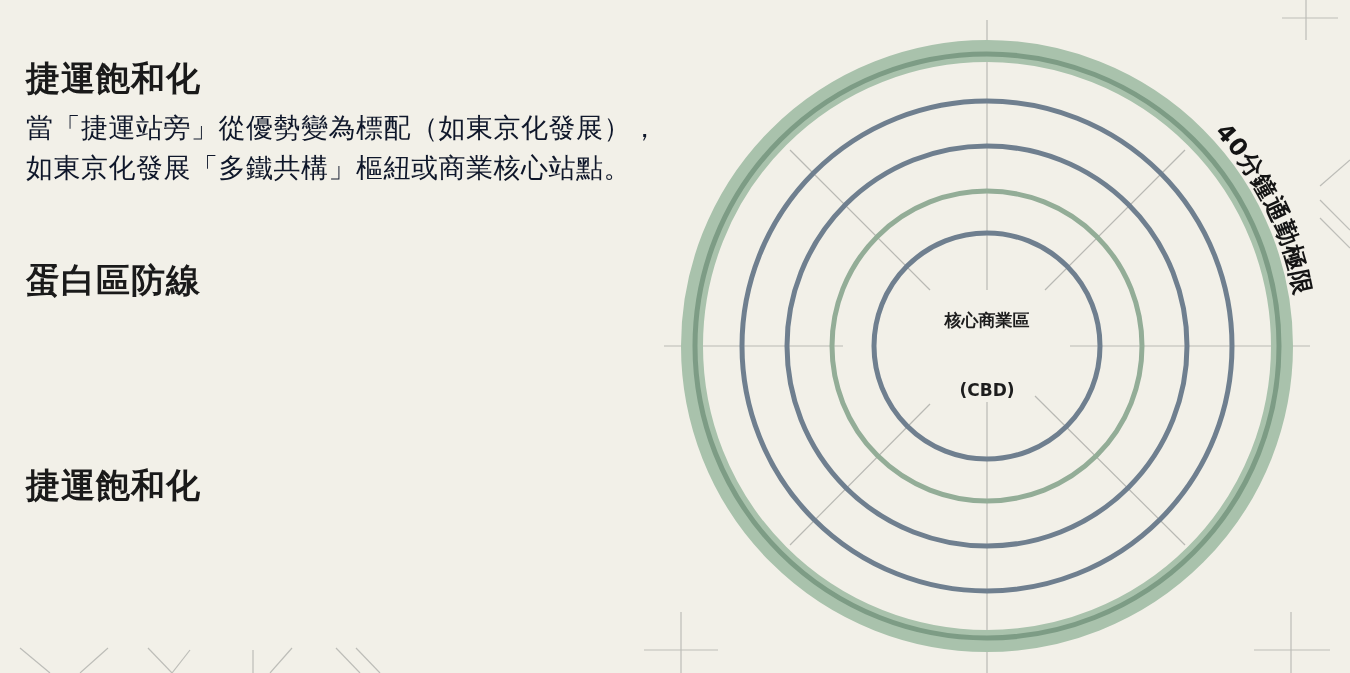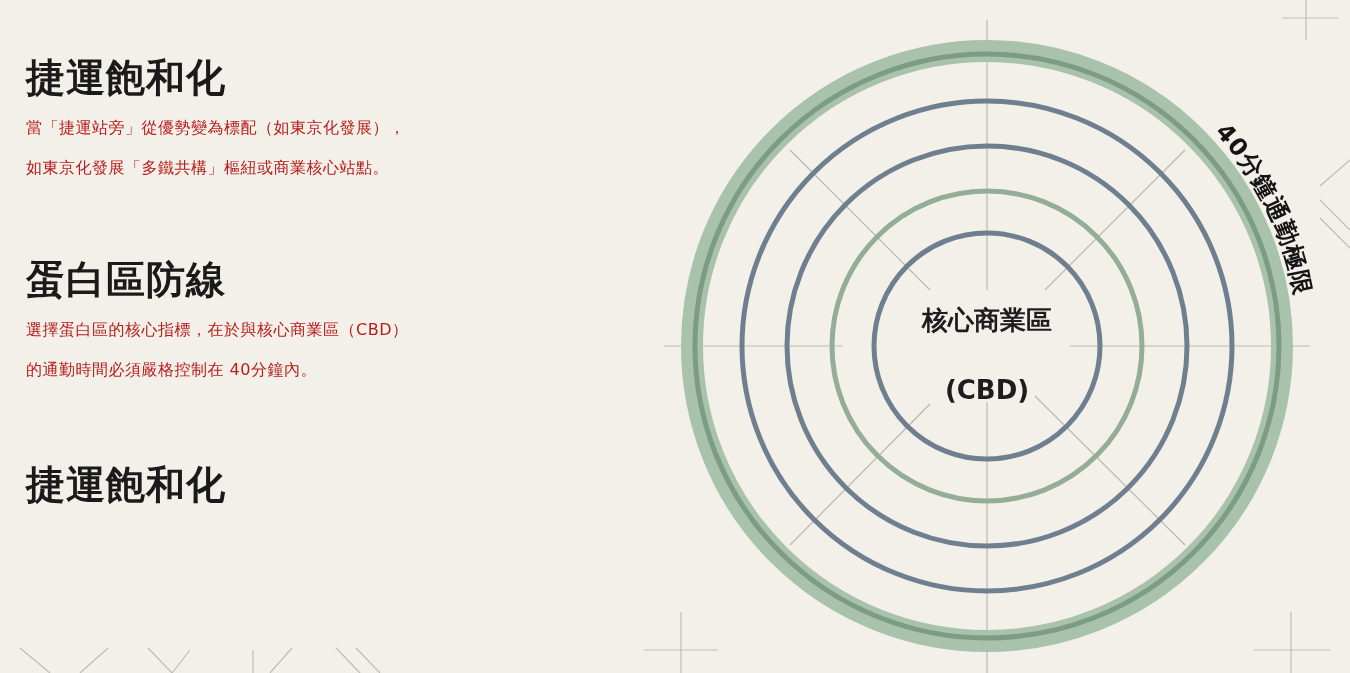--- a/index.html
+++ b/index.html
@@ -4,53 +4,49 @@
 <style>
   html, body { margin:0; padding:0; }
   body {
     width:1350px; height:673px; overflow:hidden; position:relative;
     background:#f2f0e8;
     font-family:"DejaVu Sans","Liberation Sans",sans-serif;
     color:#1c1c1c;
   }
   .section { position:absolute; left:26px; }
   .section h2 {
-    margin:0; font-size:39px; font-weight:bold; letter-spacing:1px; line-height:44px;
+    margin:0; font-size:34px; font-weight:bold; letter-spacing:1px; line-height:44px;
     color:#1a1a1a;
   }
   .section p {
-    margin:8px 0 0 0; font-size:16px; line-height:40px; color:#b91c1c;
+    margin:8px 0 0 0; font-size:27px; line-height:40px; color:#0f172a;
     letter-spacing:0.5px;
   }
   #s1 { top:56px; }
   #s2 { top:258px; }
   #s3 { top:463px; }
   svg.diagram { position:absolute; left:0; top:0; }
   .center-label {
     position:absolute; left:887px; width:200px; text-align:center;
-    font-size:26px; font-weight:bold; line-height:36px; color:#1d1d1d;
+    font-size:17px; font-weight:bold; line-height:36px; color:#1d1d1d;
   }
 </style>
 </head>
 <body>
 
 <div class="section" id="s1">
   <h2>捷運飽和化</h2>
   <p>
     <span>當「捷運站旁」從優勢變為標配（如東京化發展），</span><br>
     <span>如東京化發展「多鐵共構」樞紐或商業核心站點。</span>
   </p>
 </div>
 
 <div class="section" id="s2">
   <h2>蛋白區防線</h2>
-  <p>
-    <span>選擇蛋白區的核心指標，在於與核心商業區（CBD）</span><br>
-    <span>的通勤時間必須嚴格控制在 40分鐘內。</span>
-  </p>
 </div>
 
 <div class="section" id="s3">
   <h2>捷運飽和化</h2>
   <p>
     <br>
     <br>
   </p>
 </div>
 

